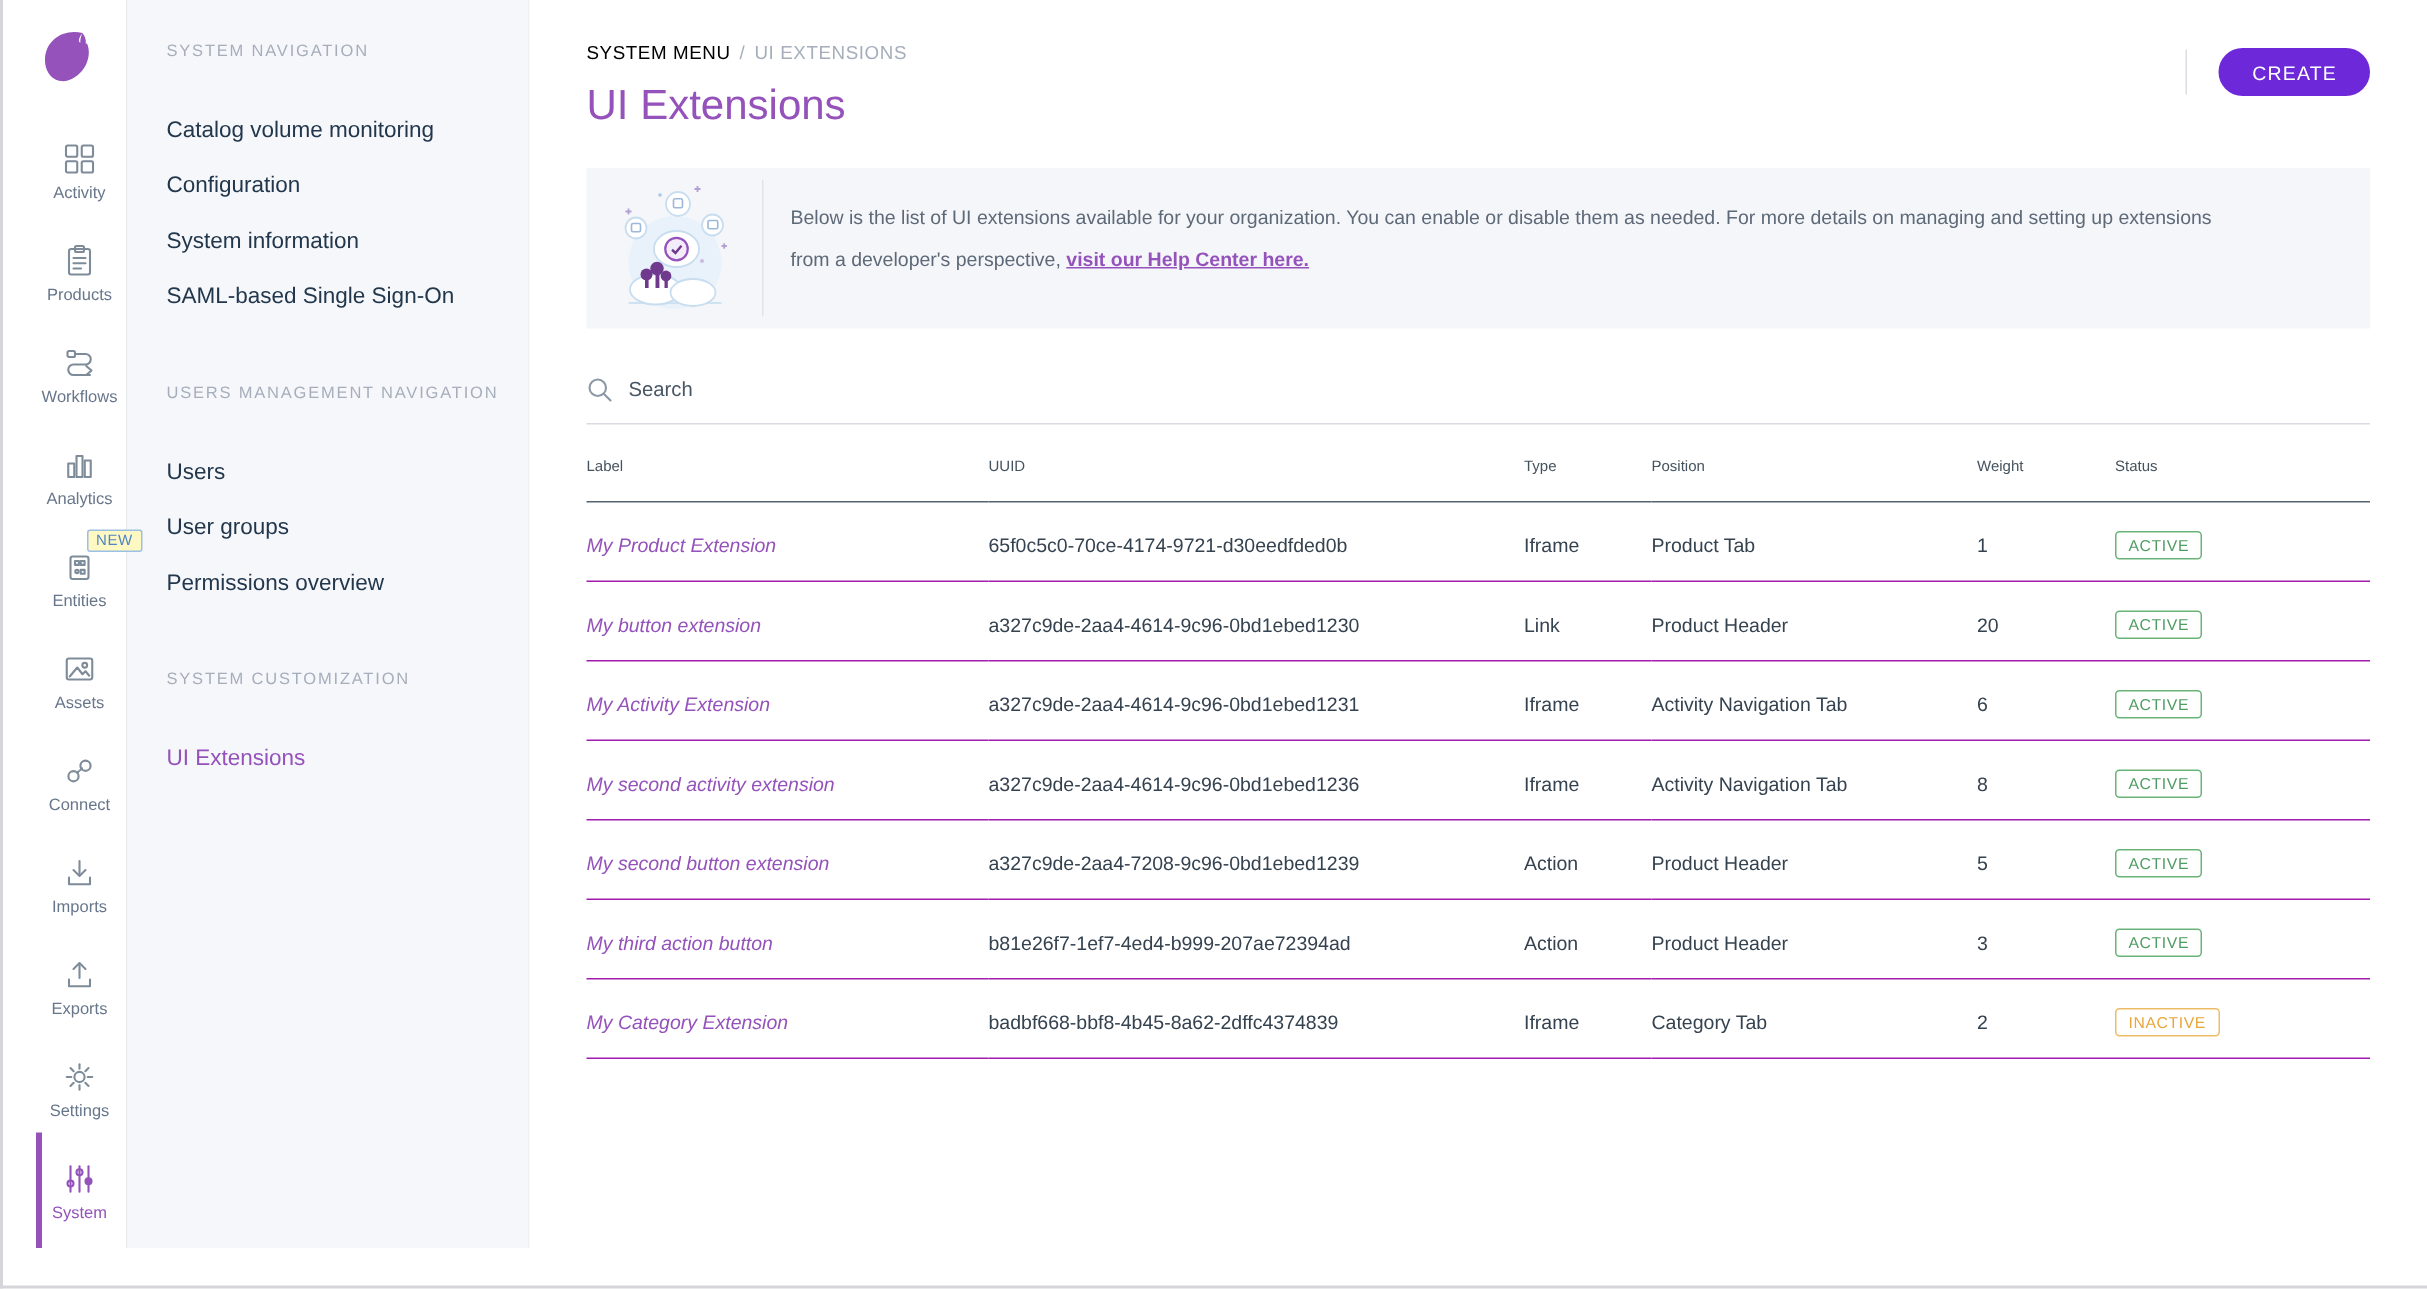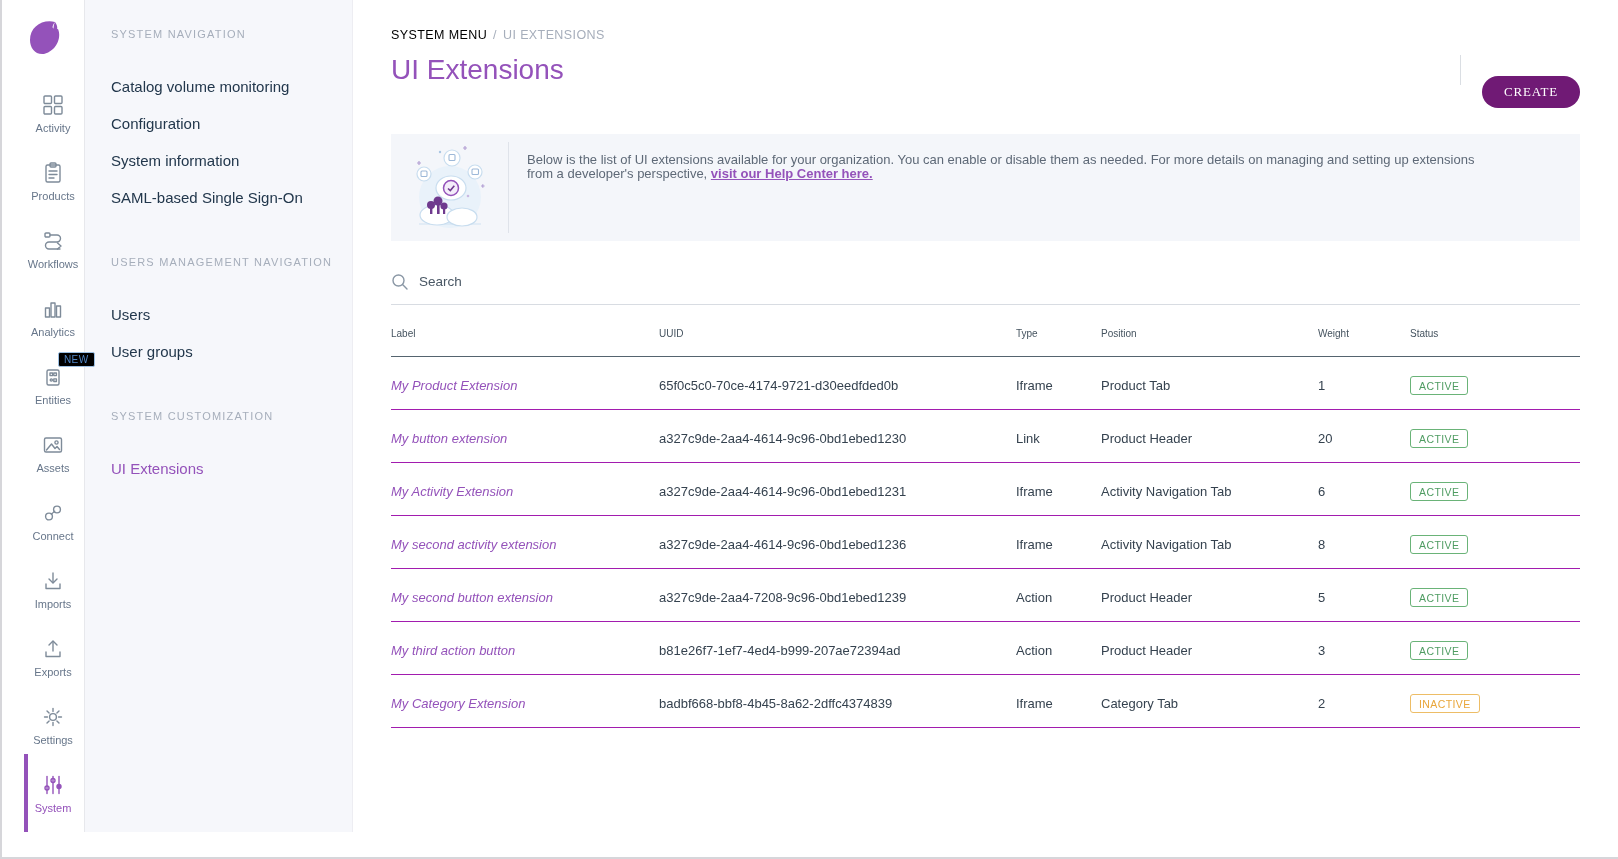--- a/index.html
+++ b/index.html
@@ -12,45 +12,45 @@
   
   .rail { width:85px; background:#fff; border-right:1px solid #e7e8ec; display:flex; flex-direction:column; align-items:flex-start; flex-shrink:0;padding-left:22px; }
   .logo { margin:14px 0 10px; cursor:pointer; }
   .rail-items { margin-top:6px; width:100%; }
   .rail-item { position:relative; width:100%; height:68px; display:flex; flex-direction:column; align-items:center; justify-content:center; gap:6px; cursor:pointer; }
   .rail-item .rlabel { font-size:11px; color:#67768a; }
   .rail-item svg { stroke:#7e8b99; fill:none; stroke-width:1.4; stroke-linecap:round; stroke-linejoin:round; }
   .rail-item.active .rlabel { color:#9452ba; }
   .rail-item.active svg { stroke:#9452ba; }
   .rail-item.active::before { content:""; position:absolute; left:2px; top:-6px; bottom:-14px; width:4px; background:#9452ba; }
-  .new-badge { position:absolute; top:0px; left:36px; font-size:10px; color:#5186c5; border:1px solid #9cc0e4; background:#000000; border-radius:2px; padding:1px 5px; letter-spacing:.4px; }
+  .new-badge { position:absolute; top:0px; left:36px; font-size:10px; color:#5186c5; border:1px solid #9cc0e4; background:#fef9c3; border-radius:2px; padding:1px 5px; letter-spacing:.4px; }
 
   
   .menu { width:268px; background:#f6f7fb; border-right:1px solid #ededf2; padding:28px 18px 0 26px; flex-shrink:0; }
   .menu-section { margin-bottom:40px; }
   .menu-title { font-size:11px; letter-spacing:1.2px; color:#a6aebb; margin-bottom:28px; }
   .menu-item { height:37px; display:flex; align-items:center; font-size:15px; color:#22374c; cursor:pointer; }
   .menu-item.active { color:#9452ba; }
 
   
   .main { flex:1; background:#fff; padding:0 38px; }
   .topbar { display:flex; justify-content:space-between; align-items:flex-start; padding-top:28px; }
   .breadcrumb { font-size:12.5px; letter-spacing:.4px; color:#5e6977; }
   .breadcrumb .bc-root { color:#000000; cursor:pointer; }
   .breadcrumb .bc-sep { color:#a6aebb; margin:0 6px; }
   .breadcrumb .bc-current { color:#a6aebb; }
   .page-title { margin-top:12px; font-size:28px; color:#9452ba; font-weight:400; }
   .actions { display:flex; align-items:center; margin-top:4px; }
   .action-divider { width:1px; height:30px; background:#dadee3; margin-right:21px; }
-  .create-btn { background:#701a75; color:#fff; border:none; height:32px; padding:0 22px; border-radius:16px; font-size:13px; letter-spacing:.8px; font-family:Liberation Serif, serif; cursor:pointer;margin-top:44px; }
+  .create-btn { background:#6d28d9; color:#fff; border:none; height:32px; padding:0 22px; border-radius:16px; font-size:13px; letter-spacing:.8px; font-family:Liberation Sans, sans-serif; cursor:pointer; }
 
   
   .banner { margin-top:26px; height:107px; background:#f4f6fa; display:flex; align-items:stretch; }
   .banner-illo { width:118px; display:flex; align-items:center; justify-content:center; border-right:1px solid #dfe3ea; margin:8px 0; flex-shrink:0; }
-  .banner-text { padding:19px 60px 0 18px; font-size:13px; line-height:14px; color:#5e6977; max-width:1030px; }
+  .banner-text { padding:19px 60px 0 18px; font-size:13px; line-height:28px; color:#5e6977; max-width:1030px; }
   .banner-link { color:#9452ba; font-weight:bold; text-decoration:underline; cursor:pointer; }
 
   
   .search-row { margin-top:18px; height:46px; border-bottom:1px solid #d8dce2; display:flex; align-items:center; gap:10px; }
   .search-row input { border:none; outline:none; background:transparent; font-size:13.5px; color:#2c3b49; width:400px; font-family:"Liberation Sans",sans-serif; }
   .search-row input::placeholder { color:#495764; opacity:1; }
 
   
   table { width:100%; border-collapse:collapse; table-layout:fixed; }
   th { text-align:left; font-weight:400; font-size:10px; color:#45535f; padding:23px 0 17px; border-bottom:1px solid #55646f; }
@@ -200,20 +200,21 @@
       <div class="menu-title">SYSTEM NAVIGATION</div>
       <div class="menu-item">Catalog volume monitoring</div>
       <div class="menu-item">Configuration</div>
       <div class="menu-item">System information</div>
       <div class="menu-item">SAML-based Single Sign-On</div>
     </div>
     <div class="menu-section">
       <div class="menu-title">USERS MANAGEMENT NAVIGATION</div>
       <div class="menu-item">Users</div>
       <div class="menu-item">User groups</div>
+      <div class="menu-item">Permissions overview</div>
     </div>
     <div class="menu-section">
       <div class="menu-title">SYSTEM CUSTOMIZATION</div>
       <div class="menu-item active">UI Extensions</div>
     </div>
   </nav>
 
   <main class="main">
 
     <div class="topbar">

